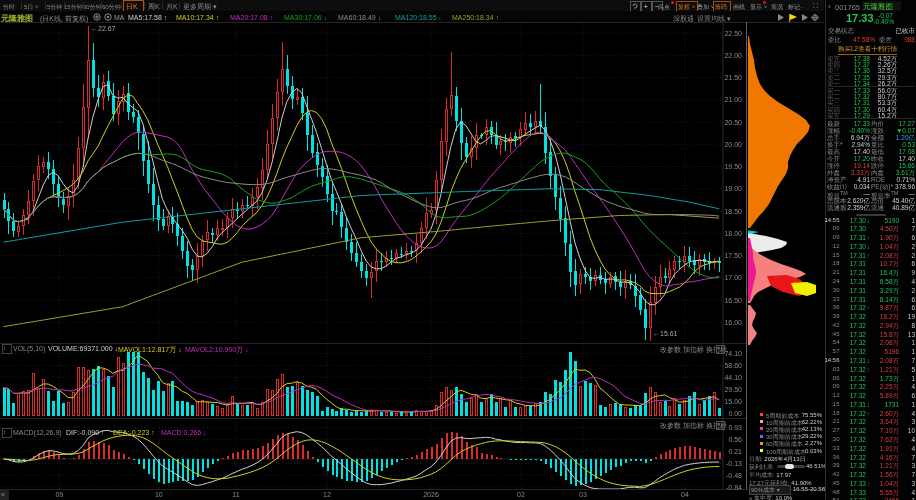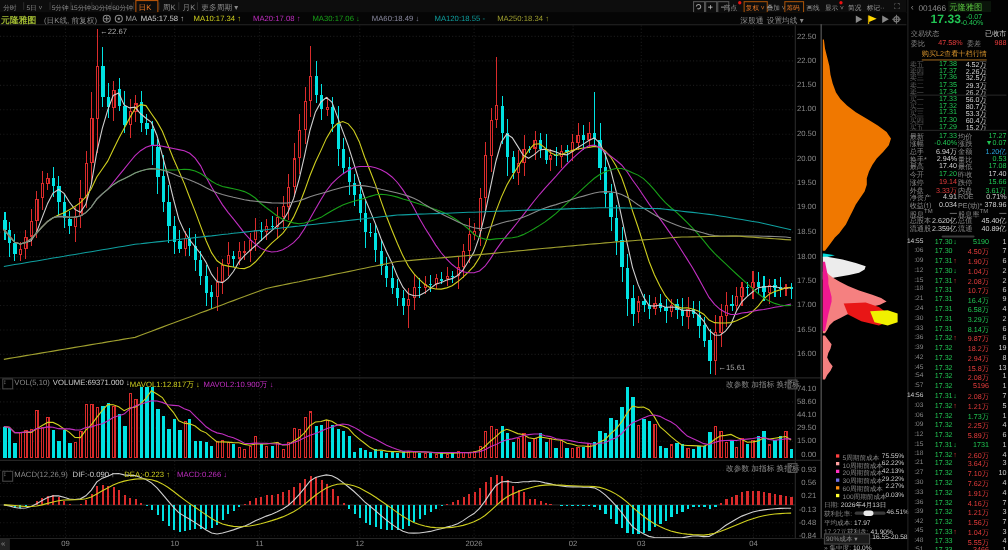--- a/index.html
+++ b/index.html
@@ -816,21 +816,21 @@
 <div class="ab w" style="left:806px;top:463px;font-size:6px">46.51%</div>
 <div class="ab gy" style="left:749px;top:471px;font-size:6px">平均成本: <span class="w">17.97</span></div>
 <div class="ab gy" style="left:749px;top:478.5px;font-size:6px">17.27元获利盘: <span class="w">41.90%</span></div>
 <div class="ab" style="left:749px;top:485px;width:40px;height:8px;border:1px solid #444;background:#1a1a1a"></div>
 <div class="ab gy" style="left:751px;top:486px;font-size:6px">90%成本  ▾</div>
 <div class="ab w" style="left:793px;top:486px;font-size:6px">16.55-20.58</div>
 <div class="ab gy" style="left:749px;top:494px;font-size:6px">» 集中度: <span class="w">10.0%</span></div>
 <div class="ab" style="left:825px;top:0;width:1px;height:500px;background:#2e2e2e"></div>
 <div class="ab" style="left:826px;top:0;width:90px;height:500px;background:#020202"></div>
 <div class="ab gy" style="left:828px;top:2px;font-size:8px;">‹</div>
-<div class="ab gy" style="left:835px;top:2.5px;font-size:7.5px;">001466</div>
+<div class="ab gy" style="left:835px;top:2.5px;font-size:7.5px;">001765</div>
 <div class="ab" style="left:862px;top:0.5px;width:39px;height:10px;background:#0a140a"></div>
 <div class="ab " style="left:863px;top:2px;font-size:7.5px;color:#58c23e">元隆雅图</div>
 <div class="ab g" style="left:846px;top:12px;font-size:11px;font-weight:bold">17.33</div>
 <div class="ab g" style="left:863px;top:12px;width:30px;text-align:right;font-size:6.5px;">-0.07</div>
 <div class="ab g" style="left:864px;top:17.5px;width:30px;text-align:right;font-size:6.5px;">-0.40%</div>
 <div class="ab gy" style="left:828px;top:27px;font-size:6.5px;">交易状态</div>
 <div class="ab w" style="left:885px;top:27px;width:30px;text-align:right;font-size:6.5px;">已收市</div>
 <div class="ab gy" style="left:828px;top:36px;font-size:6.5px;">委比</div>
 <div class="ab r" style="left:853px;top:36px;font-size:6.5px;">47.58%</div>
 <div class="ab gy" style="left:879px;top:36px;font-size:6.5px;">委差</div>

